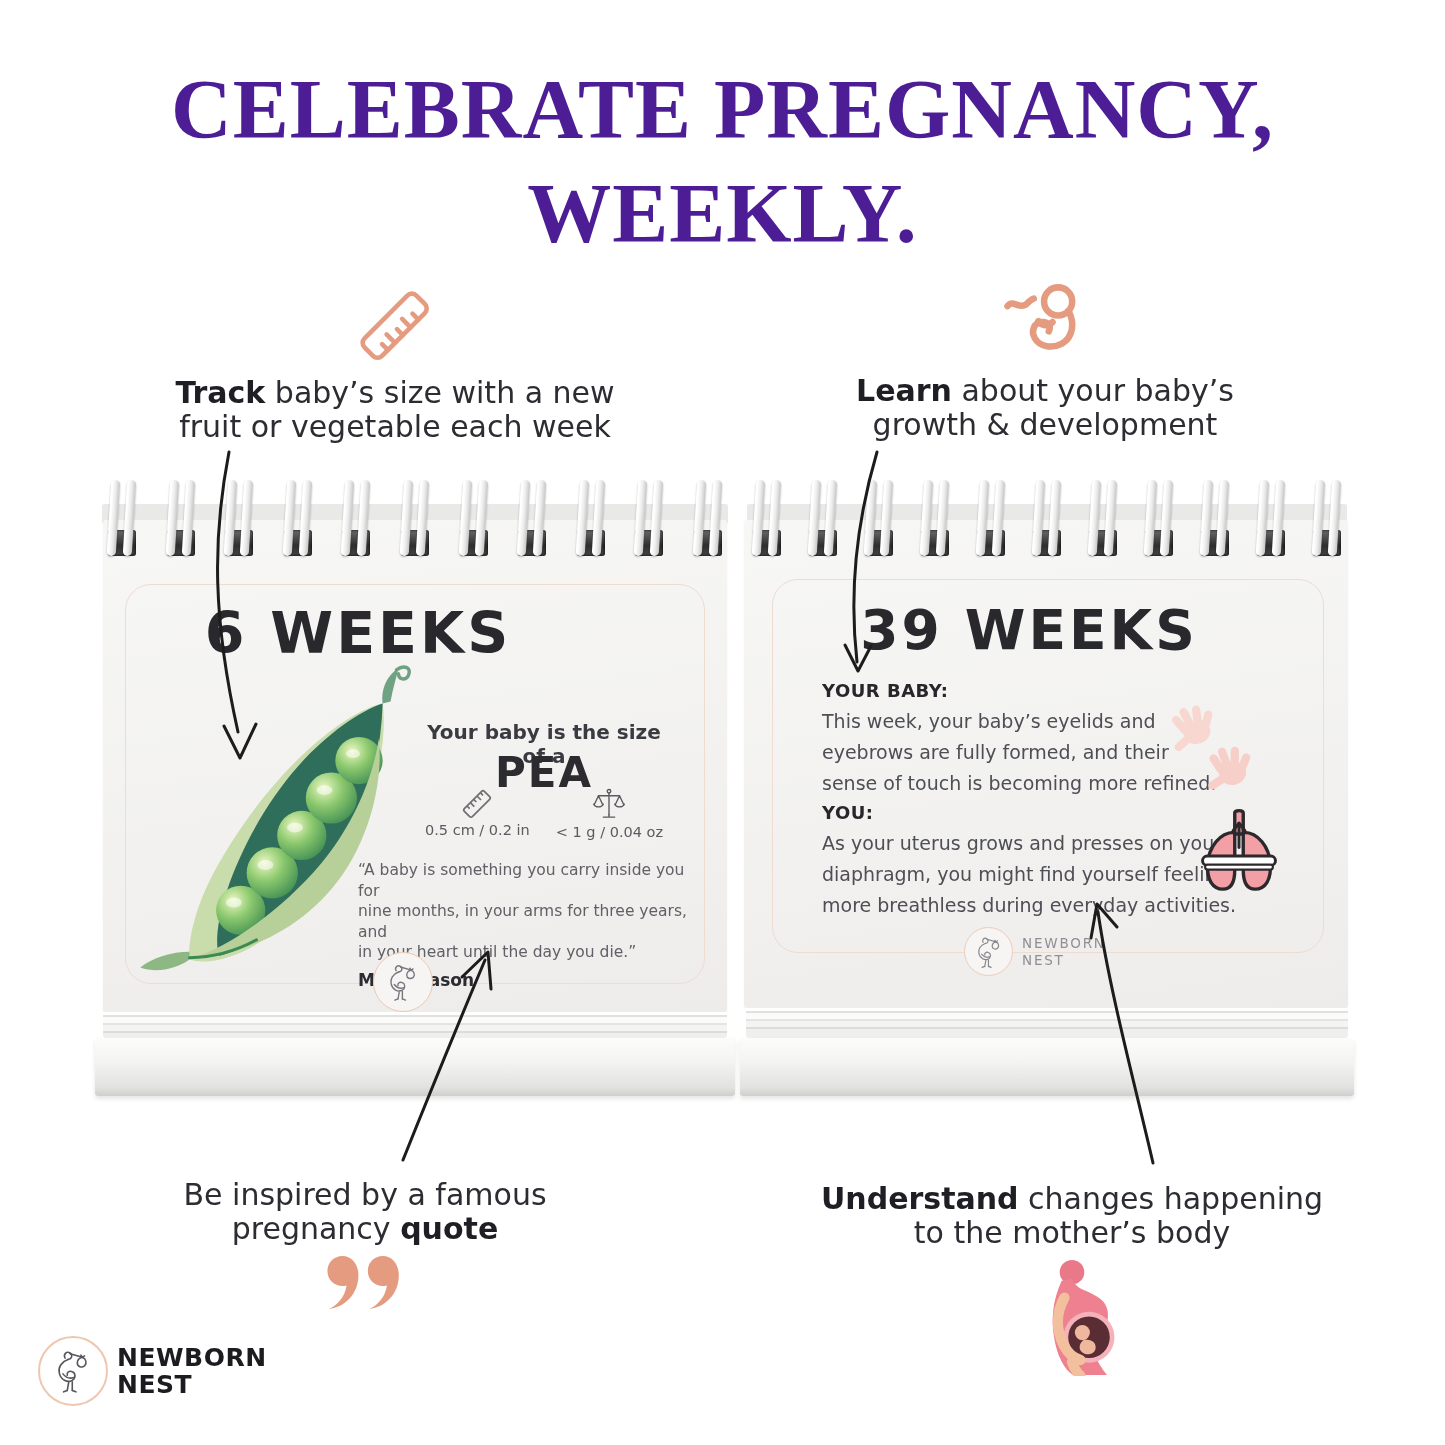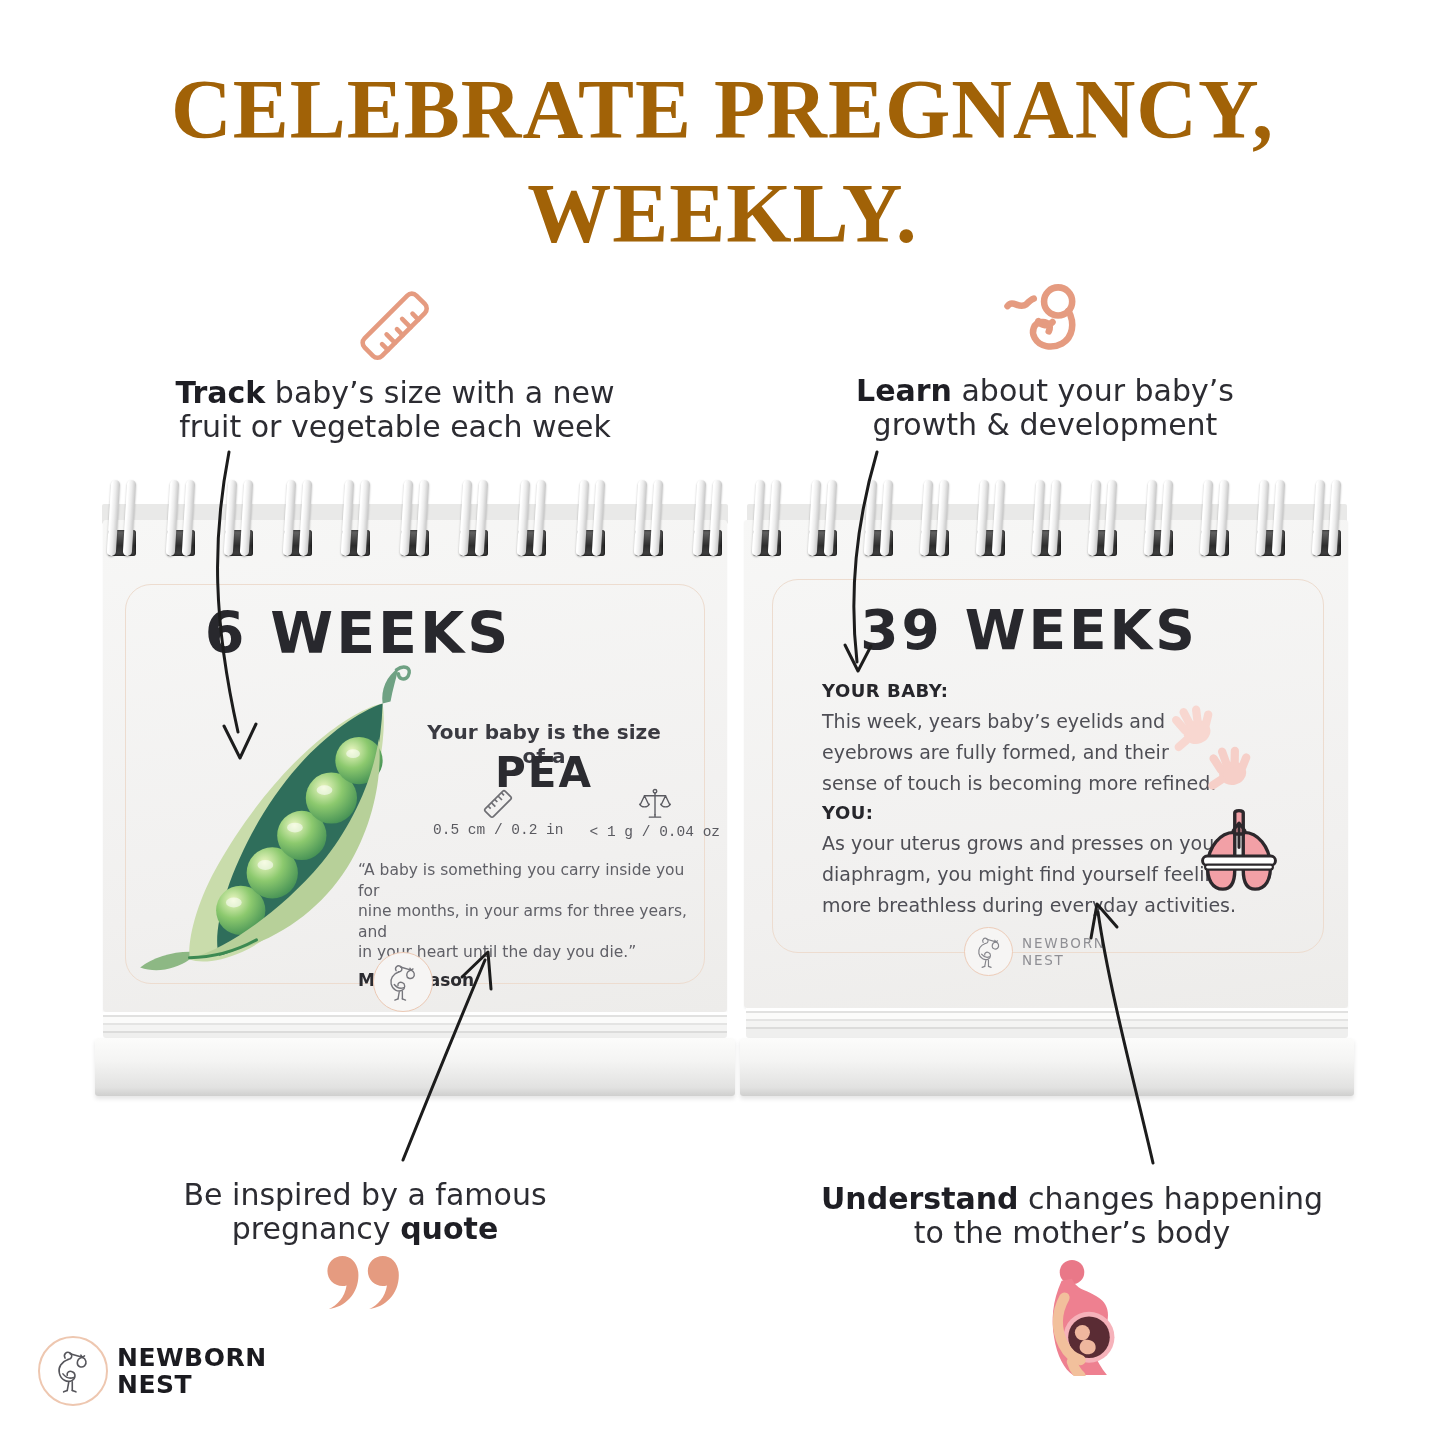--- a/index.html
+++ b/index.html
@@ -2,21 +2,21 @@
 <html><head>
 <meta charset="utf-8">
 <style>
   html,body{margin:0;padding:0;background:#ffffff;}
   .canvas{position:relative;width:1445px;height:1445px;background:#ffffff;overflow:hidden;
           font-family:"DejaVu Sans",sans-serif;color:#2b2b31;}
 
   
   .title{position:absolute;top:58px;left:0;width:100%;text-align:center;
          font-family:"Liberation Serif",serif;font-weight:700;font-size:84px;line-height:104px;
-         color:#a16207;letter-spacing:1px;}
+         color:#4c1d95;letter-spacing:1px;}
 
   
   .callout{position:absolute;text-align:center;z-index:4;}
   .co-text{margin:6px 0 0;font-size:30px;line-height:34px;color:#2c2c32;}
   .co-text b{color:#1e1e24;}
   .co-track{left:145px;top:282px;width:500px;}
   .co-learn{left:790px;top:278px;width:510px;}
   .co-quote{left:115px;top:1172px;width:500px;}
   .co-understand{left:792px;top:1176px;width:560px;}
   .callout svg{display:block;margin:0 auto;}
@@ -37,21 +37,21 @@
   .week{position:absolute;font-weight:bold;color:#28282d;letter-spacing:3px;text-align:center;}
   .cal-left .week{left:40px;top:80px;width:430px;font-size:57px;}
   .cal-right .week{left:58px;top:78px;width:454px;font-size:55px;}
 
   .pea{position:absolute;left:28px;top:142px;width:318px;height:340px;}
 
   .size-label{position:absolute;left:316px;top:200px;width:250px;text-align:center;
               font-size:20px;font-weight:bold;color:#3a3a41;}
   .size-value{position:absolute;left:316px;top:228px;width:250px;text-align:center;
               font-size:42px;font-weight:bold;letter-spacing:2px;color:#2b2b30;}
-  .measures{position:absolute;left:330px;top:268px;width:222px;display:flex;gap:26px;font-family:Liberation Mono, monospace;}
+  .measures{position:absolute;left:330px;top:268px;width:222px;display:flex;justify-content:center;gap:26px;}
   .measure{text-align:center;font-size:14.5px;color:#5a5a60;white-space:nowrap;}
   .measure svg{display:block;margin:0 auto 2px;}
 
   .quote{position:absolute;left:255px;top:340px;width:340px;
          font-size:15.5px;line-height:20.5px;color:#606067;}
   .author{margin-top:7px;font-size:17px;font-weight:bold;color:#2b2b30;}
 
   .stork-badge{position:absolute;left:270px;top:432px;width:58px;height:58px;border:1.5px solid #ecc9b4;
                border-radius:50%;background:#f6f5f4;display:flex;align-items:center;justify-content:center;color:#76767c;}
   .stork-badge svg{width:40px;height:40px;}
@@ -270,21 +270,21 @@
   </div>
 
   <div class="calendar cal-right">
     <div class="backcover"></div>
     <div class="page">
       <div class="pborder"></div>
       <div class="week">39 WEEKS</div>
 
       <div class="h-label baby-h">YOUR BABY:</div>
       <div class="para baby-p">
-        <div>This week, years baby’s eyelids and</div>
+        <div>This week, your baby’s eyelids and</div>
         <div>eyebrows are fully formed, and their</div>
         <div>sense of touch is becoming more refined.</div>
       </div>
 
       <div class="h-label you-h">YOU:</div>
       <div class="para you-p">
         <div>As your uterus grows and presses on your</div>
         <div>diaphragm, you might find yourself feeling</div>
         <div>more breathless during everyday activities.</div>
       </div>

